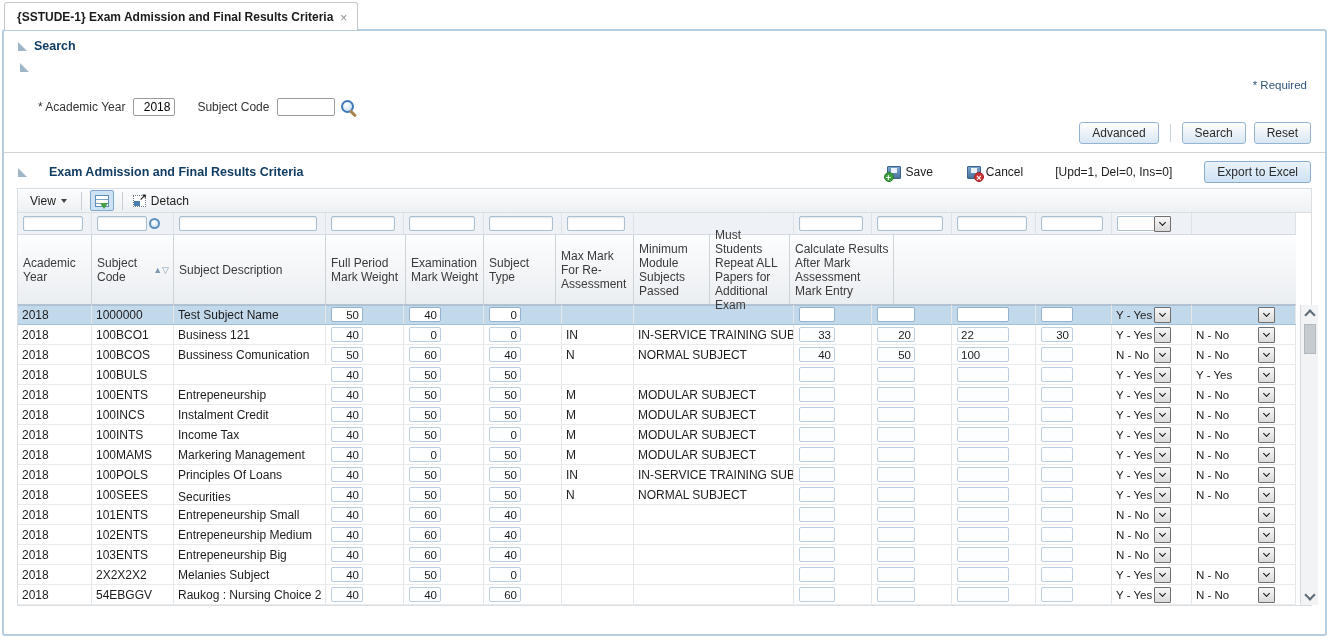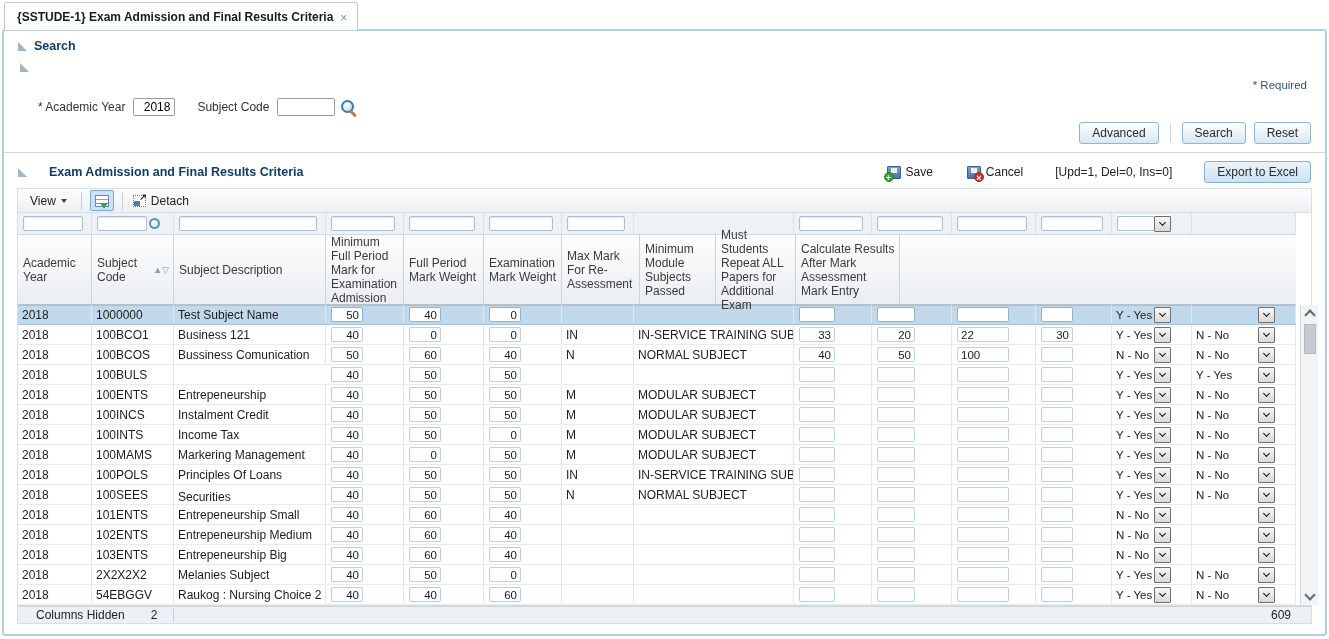--- a/index.html
+++ b/index.html
@@ -253,28 +253,28 @@
               <div class="header-cell" style="width: 74px;">
                 <span class="hc-label">Academic Year</span>
               </div>
               <div class="header-cell" style="width: 82px;">
                 <span class="hc-label">Subject Code</span>
                 <span class="sort"><span>▲</span><span>▽</span></span>
               </div>
               <div class="header-cell" style="width: 152px;">
                 <span class="hc-label">Subject Description</span>
               </div>
-              <div class="header-cell" style="width: 78px;">
-                <span class="hc-label">Minimum Full Period Mark for Examination Admission</span>
-              </div>
               <div class="header-cell" style="width: 80px;">
                 <span class="hc-label">Full Period Mark Weight</span>
               </div>
               <div class="header-cell" style="width: 78px;">
                 <span class="hc-label">Examination Mark Weight</span>
+              </div>
+              <div class="header-cell" style="width: 72px;">
+                <span class="hc-label">Subject Type</span>
               </div>
               <div class="header-cell" style="width: 78px;">
                 <span class="hc-label">Max Mark For Re-Assessment</span>
               </div>
               <div class="header-cell" style="width: 76px;">
                 <span class="hc-label">Minimum Module Subjects Passed</span>
               </div>
               <div class="header-cell" style="width: 80px;">
                 <span class="hc-label">Must Students Repeat ALL Papers for Additional Exam</span>
               </div>
@@ -1102,22 +1102,15 @@
             <div class="thumb"></div>
             <div class="scroll-space"></div>
             <div class="scroll-btn">
                 <span class="chevbig down"></span>
               </div>
           </div>
         </div>
       </div>
     </div>
 
-    <div class="statusbar">
-      <span class="status-label">Columns Hidden</span>
-      <span class="status-value">2</span>
-      <span class="status-sep"></span>
-      <span class="spacer"></span>
-      <span class="status-total">609</span>
-    </div>
 
   </div>
 </div>
 
 </body></html>

